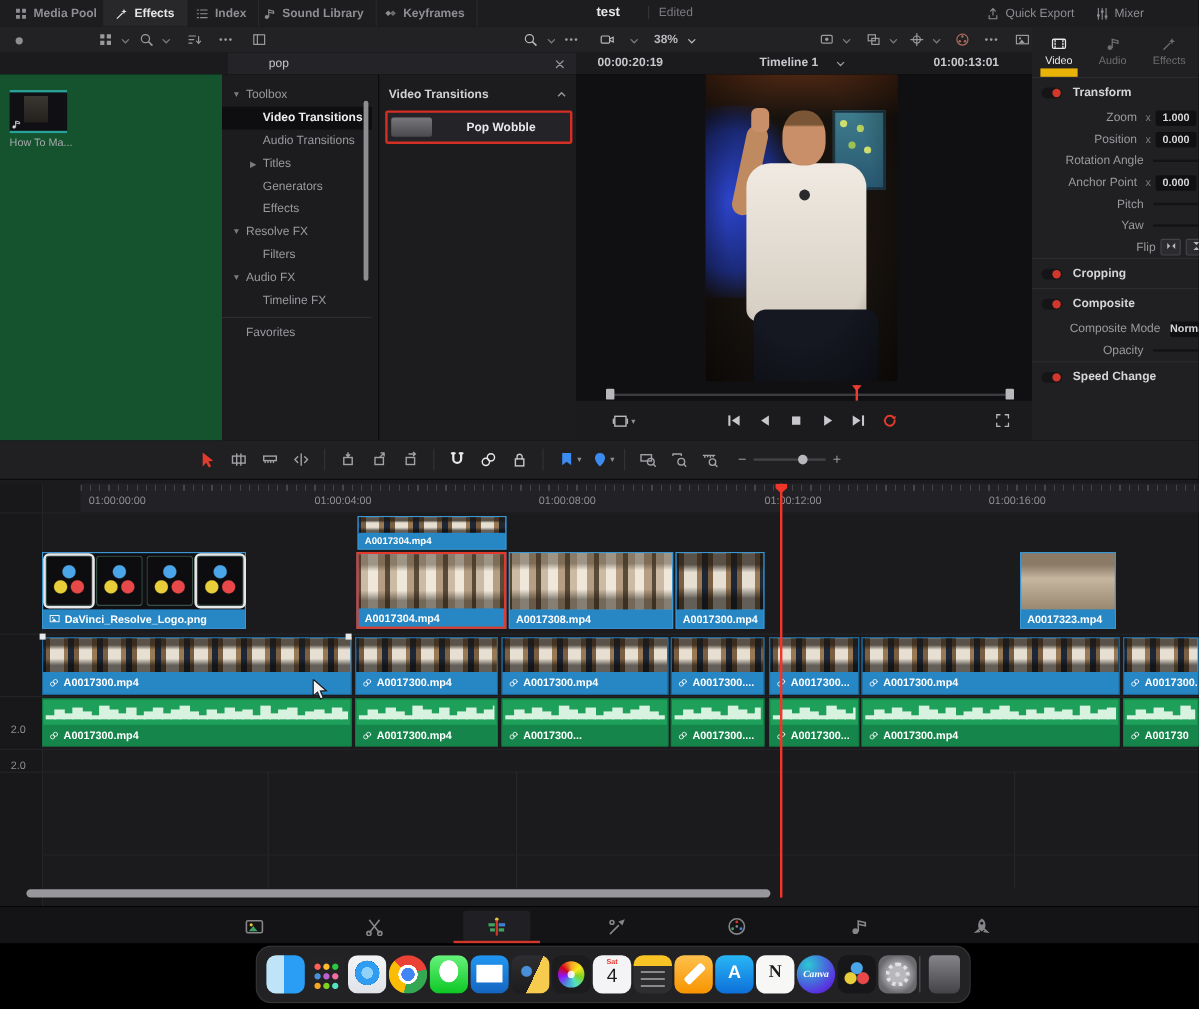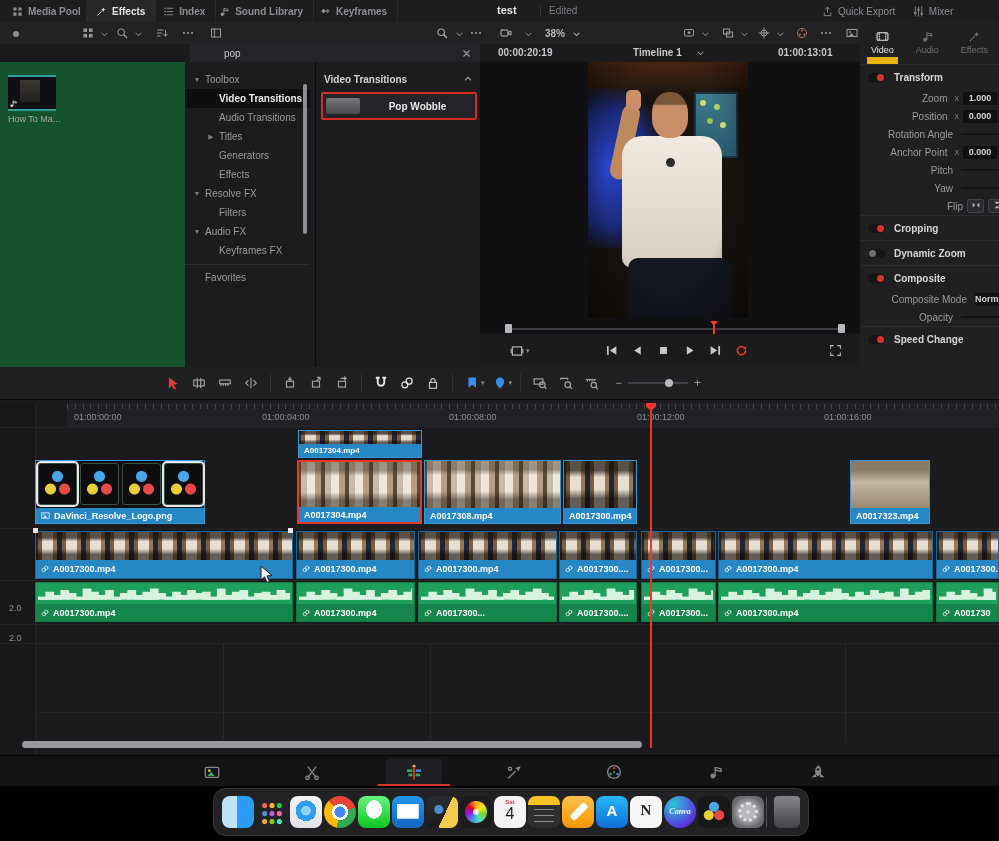--- a/index.html
+++ b/index.html
@@ -427,21 +427,21 @@
       <div class="trow" style="padding-left: 22px;">
         <span class="chev"></span>
         <span>Filters</span>
       </div>
       <div class="trow" style="padding-left: 8px;">
         <span class="chev">▼</span>
         <span>Audio FX</span>
       </div>
       <div class="trow" style="padding-left: 22px;">
         <span class="chev"></span>
-        <span>Keyframes FX</span>
+        <span>Timeline FX</span>
       </div>
       <div class="tdivider"></div>
       <div class="trow" style="padding-left: 8px;">
         <span class="chev"></span>
         <span>Favorites</span>
       </div>
     </div>
   <div class="abs" id="fx-scroll"></div>
   <div id="fx-list">
     <div id="fx-group">Video Transitions</div>
@@ -600,26 +600,20 @@
           </svg></span>
         <span class="fbtn" style="margin-right: -6px;"><svg width="10" height="10" viewBox="0 0 12 12" stroke-width="1" stroke-linecap="round">
             <path d="M3 2l3 3 3-3zM3 10l3-3 3 3z" fill="#b8b8bc"></path>
           </svg></span>
       </div>
       <div class="ghead">
         <span class="toggle on">
           <i></i>
         </span>
         <span class="gt">Cropping</span>
-      </div>
-      <div class="ghead">
-        <span class="toggle">
-          <i></i>
-        </span>
-        <span class="gt">Dynamic Zoom</span>
       </div>
       <div class="ghead">
         <span class="toggle on">
           <i></i>
         </span>
         <span class="gt">Composite</span>
       </div>
       <div class="irow">
         <span class="lb">Composite Mode</span>
         <span class="val" style="width: 26px; margin-left: 8px; margin-right: -2px;">Normal</span>

